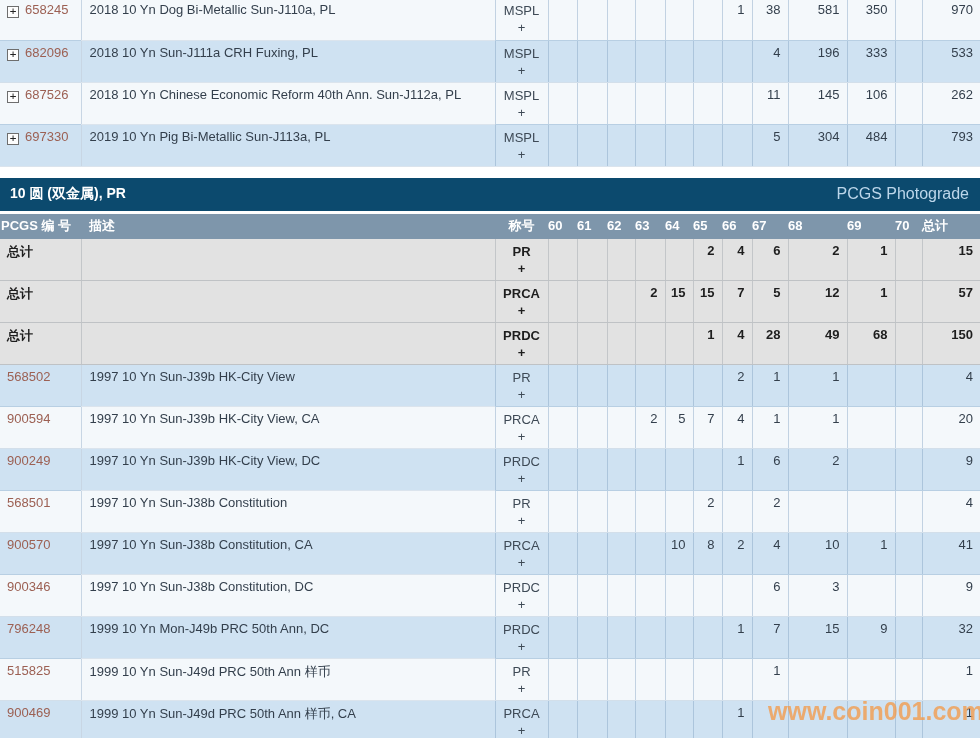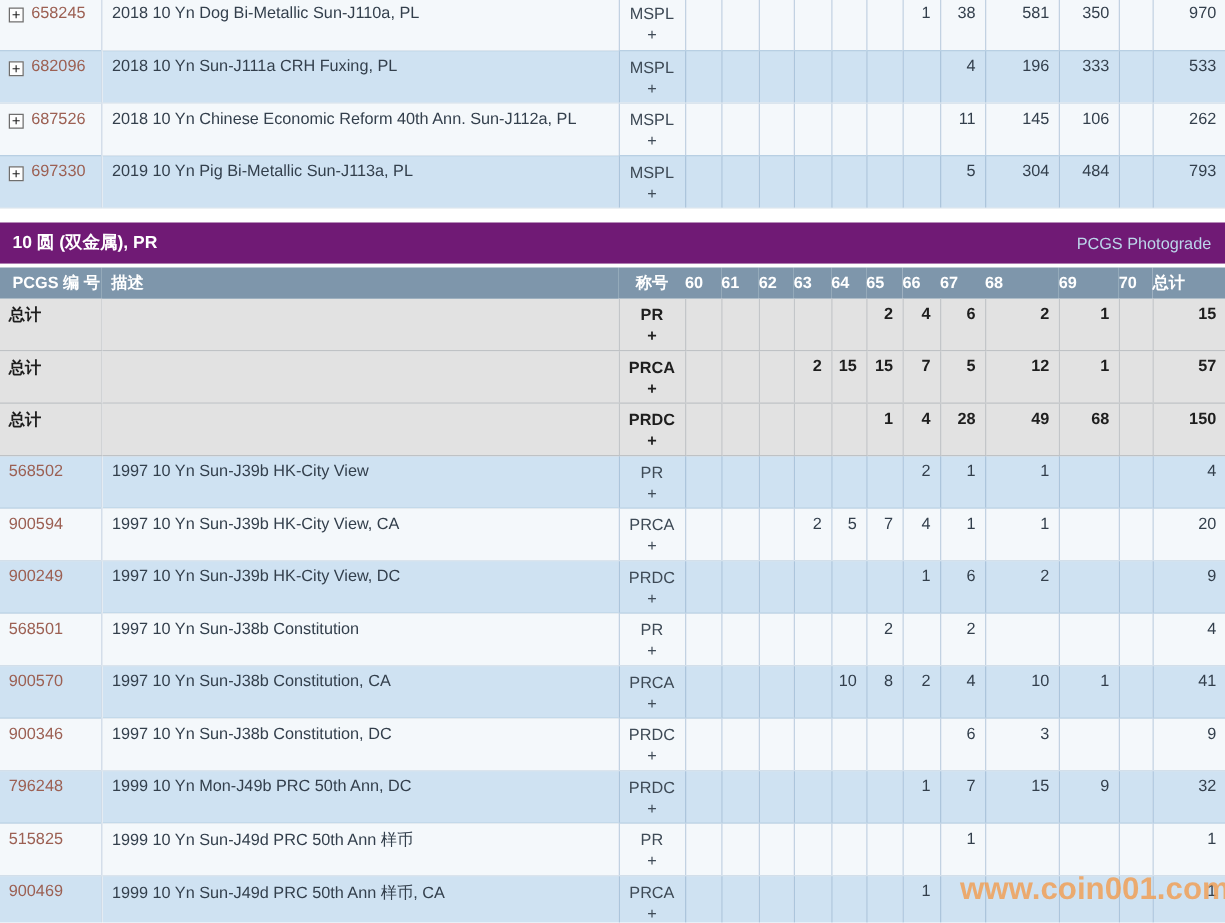--- a/index.html
+++ b/index.html
@@ -39,33 +39,33 @@
     border: 1px solid #6e6e6e; background: #fdfdfd; color: #222;
     font-size: 11px; line-height: 10px; text-align: center;
     margin-right: 6px; vertical-align: -1px; cursor: pointer;
     font-family: "DejaVu Sans Mono", monospace; font-weight: 400;
   }
 
   
   .gap-a { height: 11px; background: #fff; }
   .gap-b { height: 3px; background: #fff; }
   .section-bar {
-    height: 33px; background: #701a75; color: #fff;
+    height: 33px; background: #0c4a6e; color: #fff;
     display: flex; align-items: center; justify-content: space-between;
     padding: 0 11px 0 10px; font-weight: 700; font-size: 14px;
   }
-  .pg-link { color: #bcd6ea; font-weight: 400; font-size: 13px; text-decoration: none; cursor: pointer; }
+  .pg-link { color: #bcd6ea; font-weight: 400; font-size: 16px; text-decoration: none; cursor: pointer; }
 
   
   thead tr { height: 25px; }
   th {
     background: #7e96ab; color: #fff; font-weight: 700; font-size: 13px;
     vertical-align: middle; padding-bottom: 1px;
   }
-  .h-no   { text-align: left; padding-left: 10px; }
+  .h-no   { text-align: left; padding-left: 1px; }
   .h-desc { text-align: left; padding-left: 8px; }
   .h-desig{ text-align: center; }
   .h-g, .h-total { text-align: left; padding-right: 6px; }
 
   .watermark {
     position: absolute; left: 768px; top: 697px;
     font-size: 25px; font-weight: 700; letter-spacing: 0px;
     color: rgba(242,154,74,0.78); white-space: nowrap; pointer-events: none;
   }
 </style>

